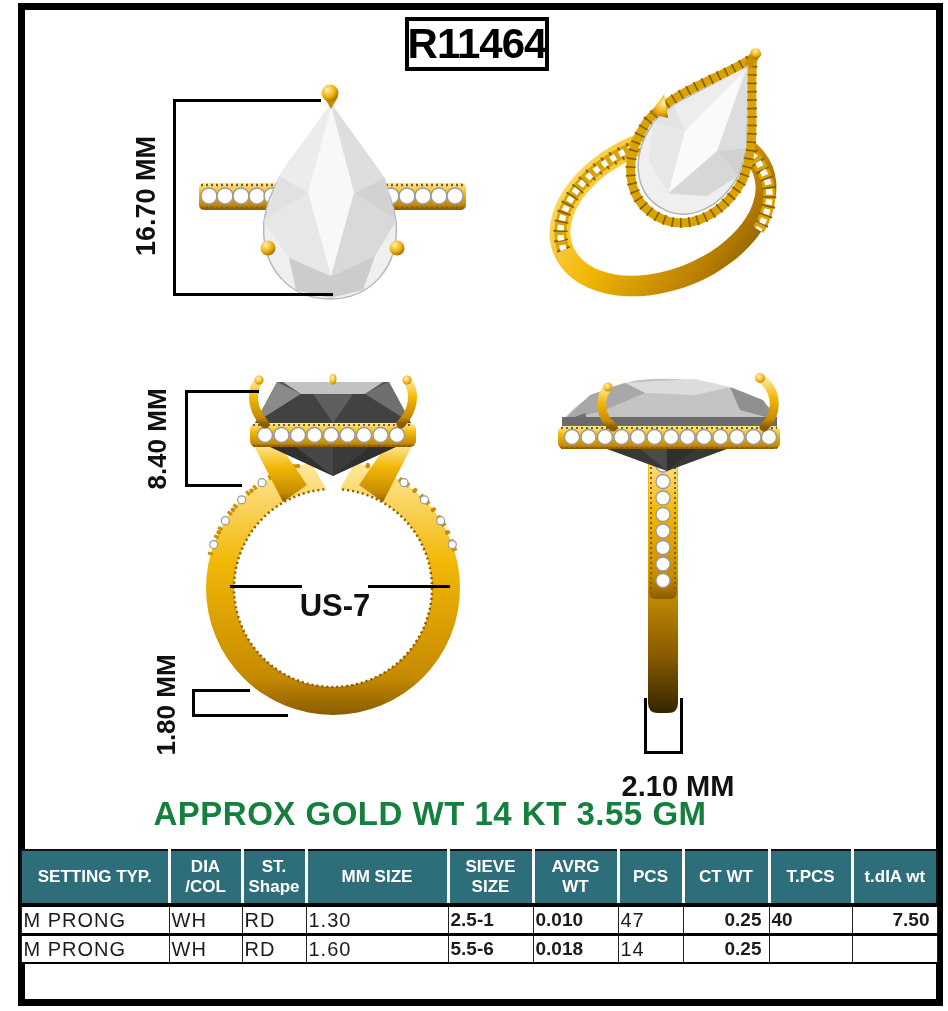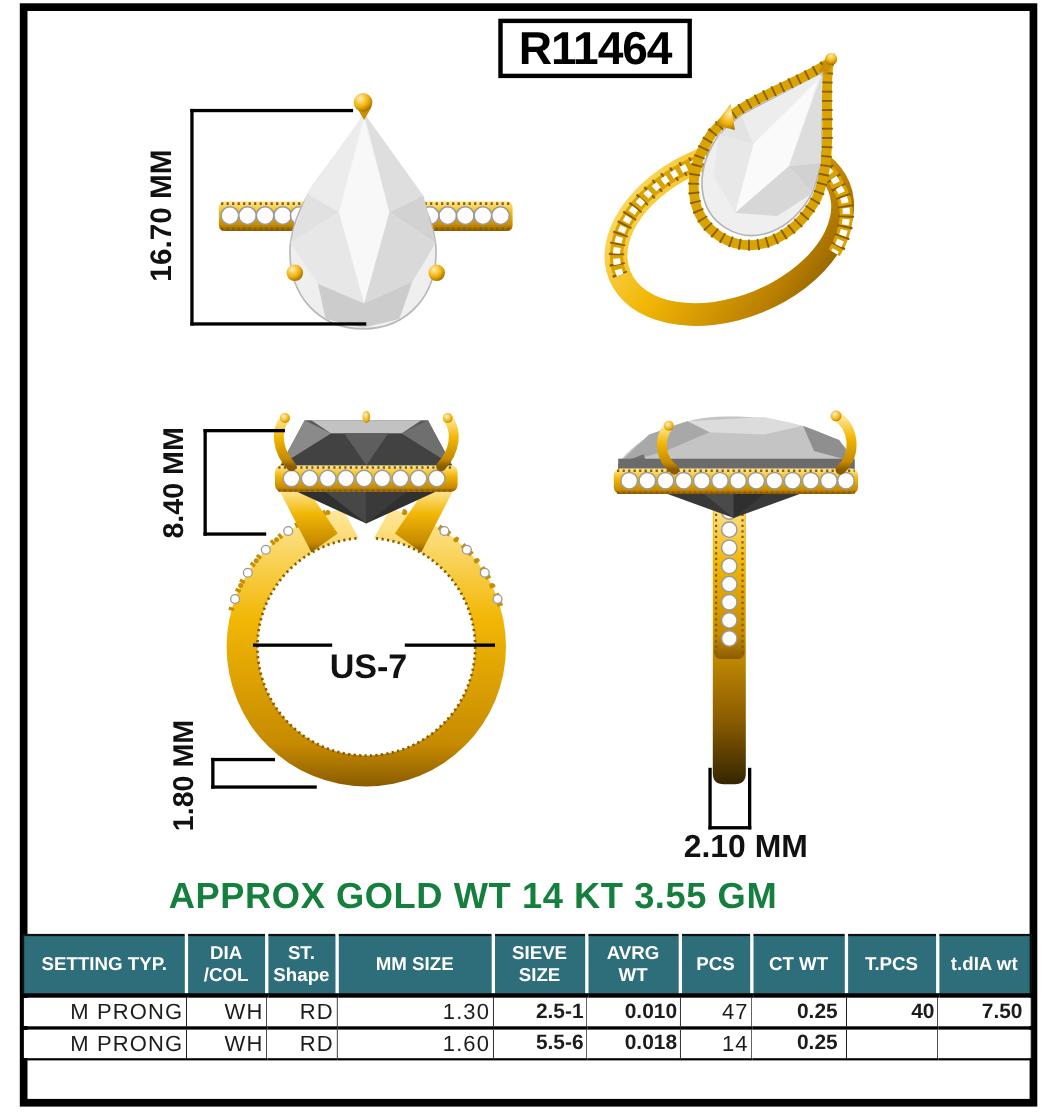--- a/index.html
+++ b/index.html
@@ -1,42 +1,42 @@
 <!DOCTYPE html>
 <html><head>
 <meta charset="utf-8">
 <style>
   html,body{margin:0;padding:0;}
   body{width:948px;height:1011px;position:relative;background:#fff;
        font-family:"Liberation Sans",sans-serif;overflow:hidden;}
   .frame{position:absolute;left:18px;top:3px;width:925px;height:1003px;
          border:7px solid #000;box-sizing:border-box;}
-  .title-box{position:absolute;left:405px;top:17px;width:176px;height:54px;
+  .title-box{position:absolute;left:405px;top:17px;width:144px;height:54px;
          border:4px solid #000;box-sizing:border-box;background:#fff;
-         display:flex;align-items:center;justify-content:center;margin-left:48px;}
+         display:flex;align-items:center;justify-content:center;}
   .title-box span{font-weight:bold;font-size:42px;letter-spacing:-1px;color:#000;}
   .dim-line{position:absolute;background:#000;}
   .vlabel{position:absolute;height:32px;line-height:32px;text-align:center;
           font-weight:bold;font-size:27px;color:#111;white-space:nowrap;
           transform:rotate(-90deg);transform-origin:center;}
   .hlabel{position:absolute;text-align:center;font-weight:bold;color:#111;white-space:nowrap;margin-top:20px;}
   .approx{position:absolute;left:30px;top:795px;width:800px;text-align:center;
           font-weight:bold;font-size:33px;color:#15803d;letter-spacing:0.5px;}
   .view{position:absolute;}
   
   .spec-table{position:absolute;left:20px;top:849px;width:916px;
               border-collapse:collapse;table-layout:fixed;}
   .spec-table th{background:#2E6E7A;color:#fff;font-weight:bold;font-size:17px;
                  line-height:1.15;height:50px;padding:1px 0;
                  border-left:3px solid #fff;border-right:3px solid #fff;
                  border-top:2px solid #111;border-bottom:4px solid #000;}
   .spec-table th:first-child{border-left:2px solid #111;}
   .spec-table th:last-child{border-right:2px solid #111;}
   .spec-table td{position:relative;height:26px;background:#fff;color:#1c1c1c;
-                 font-size:20px;letter-spacing:1px;text-align:right;
+                 font-size:20px;letter-spacing:1px;text-align:left;
                  border:1.5px solid #222;border-bottom:3.5px solid #000;
                  padding:0 2px;white-space:nowrap;overflow:hidden;}
   .spec-table tr:last-child td{border-bottom:2px solid #000;}
   .spec-table td.bold{font-weight:bold;font-size:19px;letter-spacing:0;}
   .spec-table td.right{text-align:right;padding-right:7px;}
   .na-flag{position:absolute;top:0;left:0;width:0;height:0;
            border-top:9px solid #2e7d32;border-right:9px solid transparent;}
 </style>
 </head>
 <body>
@@ -313,21 +313,21 @@
 <div class="dim-line" style="left:192px;top:714px;width:96px;height:3px"></div>
 <div class="vlabel" style="left:101px;top:689px;width:130px;font-size:26px">1.80 MM</div>
 
 <div class="dim-line" style="left:230px;top:585px;width:72px;height:3px"></div>
 <div class="dim-line" style="left:368px;top:585px;width:82px;height:3px"></div>
 <div class="hlabel" style="left:296px;top:568px;width:78px;font-size:31px">US-7</div>
 
 <div class="dim-line" style="left:644px;top:698px;width:3px;height:56px"></div>
 <div class="dim-line" style="left:680px;top:698px;width:3px;height:56px"></div>
 <div class="dim-line" style="left:644px;top:751px;width:39px;height:3px"></div>
-<div class="hlabel" style="left:598px;top:734px;width:160px;font-size:29px">2.10 MM</div>
+<div class="hlabel" style="left:598px;top:750px;width:160px;font-size:29px">2.10 MM</div>
 
 <div class="approx">APPROX GOLD WT 14 KT 3.55 GM</div>
 
 <table class="spec-table">
     <colgroup>
       <col style="width: 148px;">
       <col style="width: 73px;">
       <col style="width: 64px;">
       <col style="width: 142px;">
       <col style="width: 85px;">

